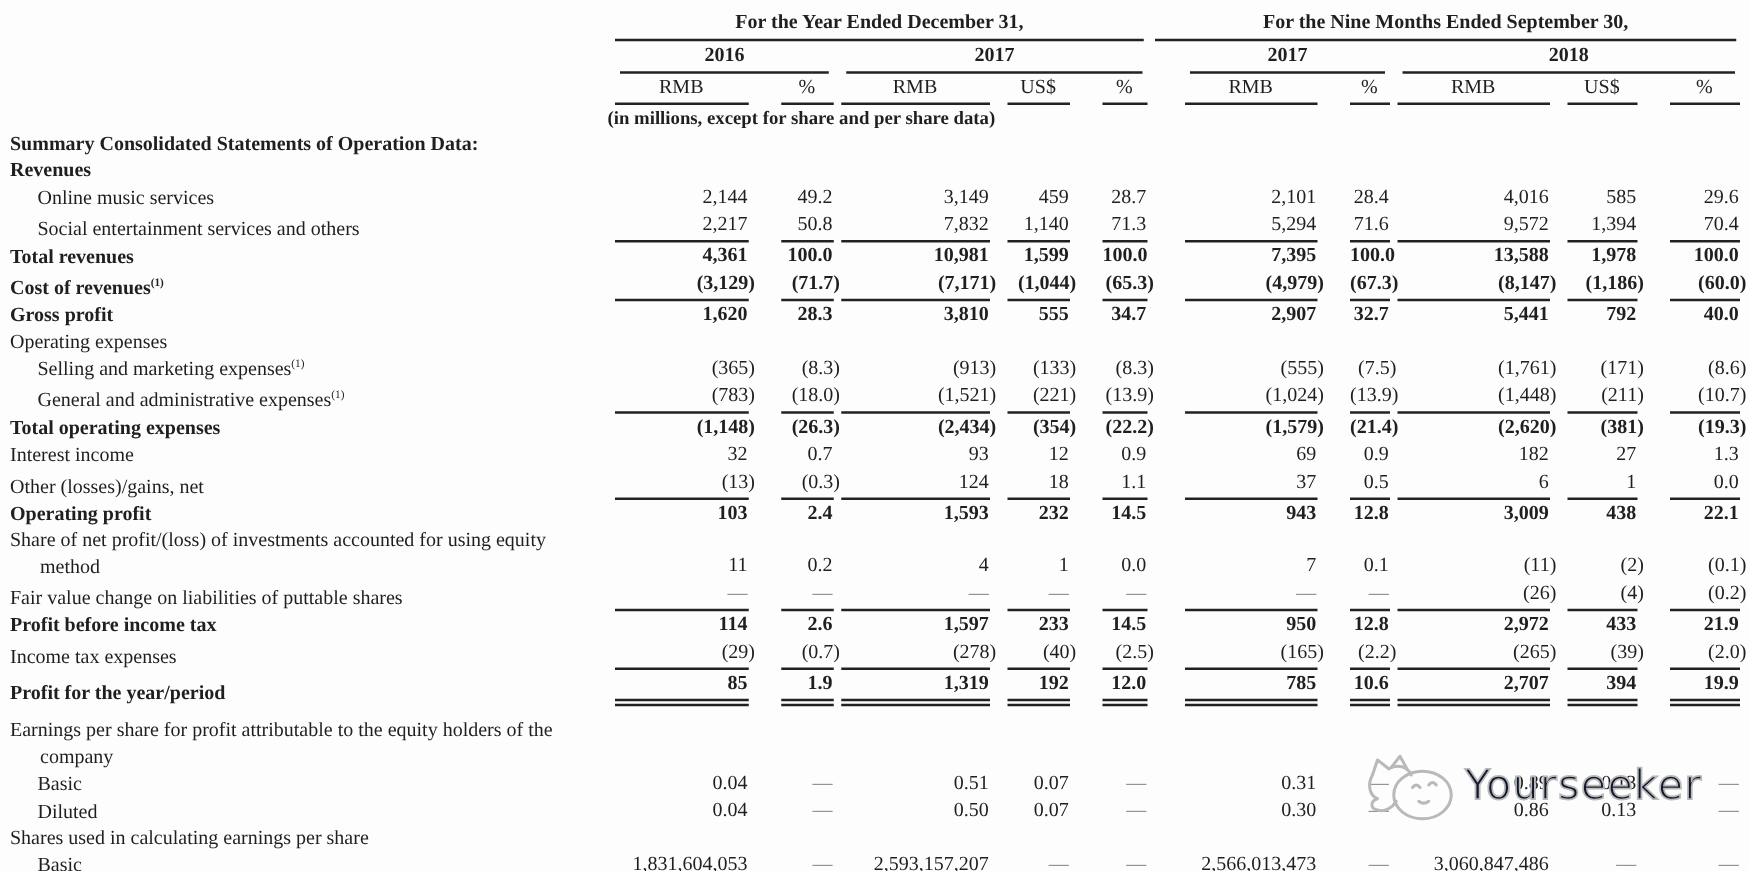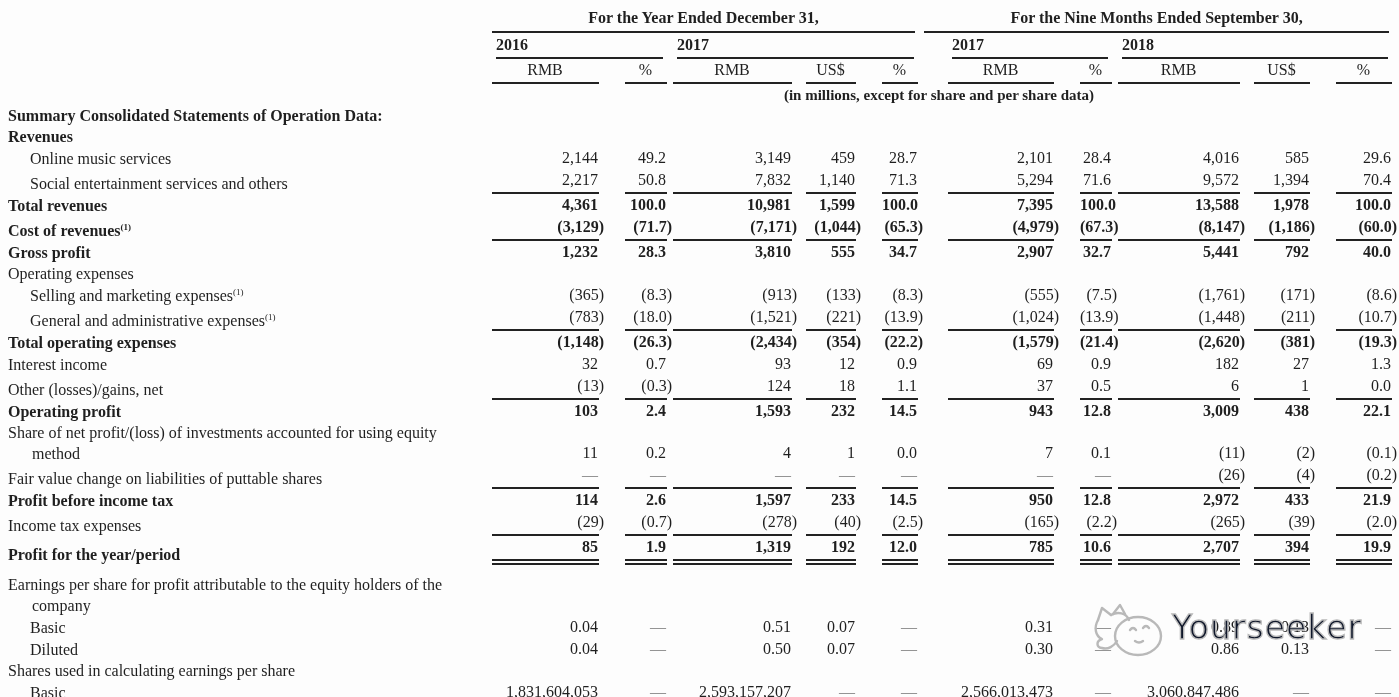--- a/index.html
+++ b/index.html
@@ -22,25 +22,25 @@
   .usd .v{margin-left:14px}
   tr.rule-single .v{border-bottom:2px solid #222;padding-bottom:2px}
   tr.rule-double .v{border-bottom:6px double #222;padding-bottom:2px}
   tr.bold td{font-weight:bold}
   tr.gap-top td{padding-top:9px}
   .dash{color:#828282}
   .paren{margin-right:-6px}
 
   .ghv{font-weight:bold;text-align:center;border-bottom:2px solid #222;
        margin:0 3px 0 6px;line-height:24px;padding-bottom:1px}
-  .yhv{font-weight:bold;border-bottom:2px solid #222;
+  .yhv{font-weight:bold;text-align:center;border-bottom:2px solid #222;
        margin:0 4px 0 10px;line-height:23px;padding-bottom:1px}
   .ch .v{text-align:center;font-weight:normal;border-bottom:2px solid #222;
          line-height:22px;padding-bottom:1px}
-  .units{text-align:center;font-weight:bold;font-size:15px;line-height:20px;
+  .units{font-weight:bold;font-size:15px;line-height:20px;
          padding-top:1px}
 
   .watermark{position:absolute;left:1090px;top:594px;display:flex;
              align-items:center;gap:4px;pointer-events:none}
   .wm-text{font-family:"DejaVu Sans",sans-serif;font-size:33px;
            color:#0f172a;-webkit-text-stroke:1.4px #b9b9b9;letter-spacing:1px}
 </style>
 </head>
 <body>
 
@@ -326,21 +326,21 @@
           <td class="num usd">
             <div class="v"><span class="paren">(1,186)</span></div>
           </td>
           <td class="num pct">
             <div class="v"><span class="paren">(60.0)</span></div>
           </td>
         </tr>
         <tr class="bold">
           <td class="label ind0"><span>Gross profit</span></td>
           <td class="num rmb">
-            <div class="v"><span>1,232</span></div>
+            <div class="v"><span>1,620</span></div>
           </td>
           <td class="num pct">
             <div class="v"><span>28.3</span></div>
           </td>
           <td class="num rmb">
             <div class="v"><span>3,810</span></div>
           </td>
           <td class="num usd">
             <div class="v"><span>555</span></div>
           </td>

